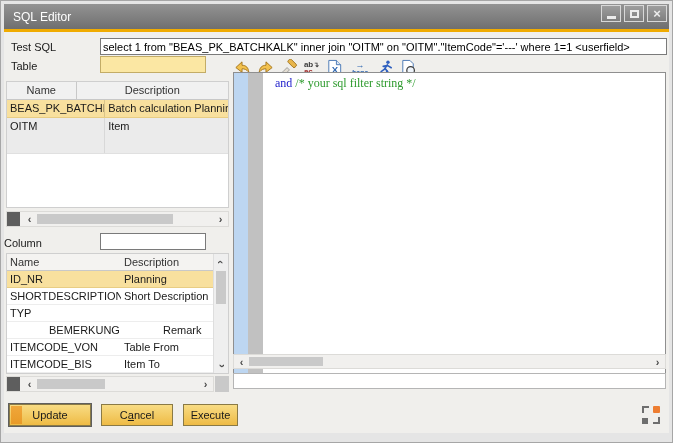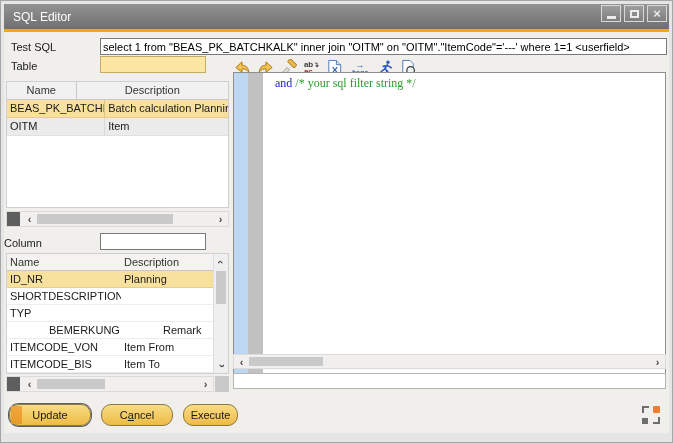--- a/index.html
+++ b/index.html
@@ -60,21 +60,21 @@
 
   
   .editor{position:absolute;left:232px;top:71px;width:433px;height:306px;background:#ffffff;border:1px solid #8f8f8f;font-family:Liberation Serif, serif;}
   .gutter-margin{position:absolute;left:0;top:0;bottom:0;width:14px;background:#bdd6f1;}
   .gutter{position:absolute;left:14px;top:0;bottom:0;width:15px;background:#c1c1c1;}
   .codeline{position:absolute;left:41px;top:3px;font-size:12px;white-space:pre;}
   .kw{color:#2222CC;}
   .cmt{color:#2E9B2E;}
 
   
-  .btn{position:absolute;top:403px;height:22px;border:1px solid #8a7a45;border-radius:10px;
+  .btn{position:absolute;top:403px;height:22px;border:1px solid #8a7a45;border-radius:0;
        background:linear-gradient(#f8dc84,#eebb45);font-family:"Liberation Sans",sans-serif;
        font-size:11px;color:#1a1a1a;cursor:pointer;padding:0;}
   .btn.default{box-shadow:0 0 0 1px #5f5f5f;}
   .btn-accent{position:absolute;left:1px;top:1px;bottom:1px;width:11px;
               background:linear-gradient(#f0a73a,#e89a28);}
   .ak{text-decoration:underline;}
 
   
   .resize{position:absolute;left:641px;top:405px;width:18px;height:18px;cursor:pointer;}
   .rz-tl{position:absolute;left:0;top:0;width:7px;height:7px;border-left:2px solid #6e6e6e;border-top:2px solid #6e6e6e;}
@@ -168,21 +168,21 @@
 
   <div class="grid" style="left:5px;top:80px;width:223px;height:127px;">
     <div class="g-row g-head" style="height:18px;">
       <div class="g-cell" style="width:99px;text-align:center;border-right:1px solid #c8c8c8;">Name</div>
       <div class="g-cell" style="width:220px;text-align:center;">Description</div>
     </div>
     <div class="g-row sel" style="height:18px;">
       <div class="g-cell" style="width:99px;border-right:1px solid rgba(0,0,0,0.12);">BEAS_PK_BATCHKALK</div>
       <div class="g-cell" style="width:124px;">Batch calculation Planning</div>
     </div>
-    <div class="g-row altrow" style="height:18px;">
+    <div class="g-row altrow" style="height:36px;">
       <div class="g-cell" style="width:99px;border-right:1px solid rgba(0,0,0,0.08);">OITM</div>
       <div class="g-cell" style="width:124px;">Item</div>
     </div>
   </div>
 
   <div class="hscroll" style="left:5px;top:210px;width:223px;">
     <div class="hs-dark"></div>
     <div class="hs-btn">‹</div>
     <div class="hs-track">
       <div class="hs-thumb" style="left:0;width:136px;"></div>
@@ -198,32 +198,33 @@
       <div class="g-row g-head" style="height:17px;background:#f4f3f1;">
         <div class="g-cell" style="width:114px;">Name</div>
         <div class="g-cell" style="flex:1;">Description</div>
       </div>
       <div class="g-row sel" style="height:17px;">
         <div class="g-cell" style="width:114px;">ID_NR</div>
         <div class="g-cell" style="flex:1;">Planning</div>
       </div>
       <div class="g-row plainrow" style="height:17px;">
         <div class="g-cell" style="width:114px;">SHORTDESCRIPTION</div>
+        <div class="g-cell" style="flex:1;">Short Description</div>
       </div>
       <div class="g-row plainrow" style="height:17px;flex-direction:column;">
         <div class="g-cell" style="width:114px;">TYP</div>
         <div class="g-cell" style="flex:1;">Type</div>
       </div>
       <div class="g-row plainrow" style="height:17px;">
         <div class="g-cell" style="width:114px;margin-left:39px;">BEMERKUNG</div>
         <div class="g-cell" style="flex:1;">Remark</div>
       </div>
       <div class="g-row plainrow" style="height:17px;">
         <div class="g-cell" style="width:114px;">ITEMCODE_VON</div>
-        <div class="g-cell" style="flex:1;">Item From</div>
+        <div class="g-cell" style="flex:1;">Table From</div>
       </div>
       <div class="g-row plainrow" style="height:17px;">
         <div class="g-cell" style="width:114px;">ITEMCODE_BIS</div>
         <div class="g-cell" style="flex:1;">Item To</div>
       </div>
     </div>
     <div class="vscroll">
       <div class="vs-btn" style="position:absolute;top:0;left:0;right:0;">
           <span class="rot-up">‹</span>
         </div>

